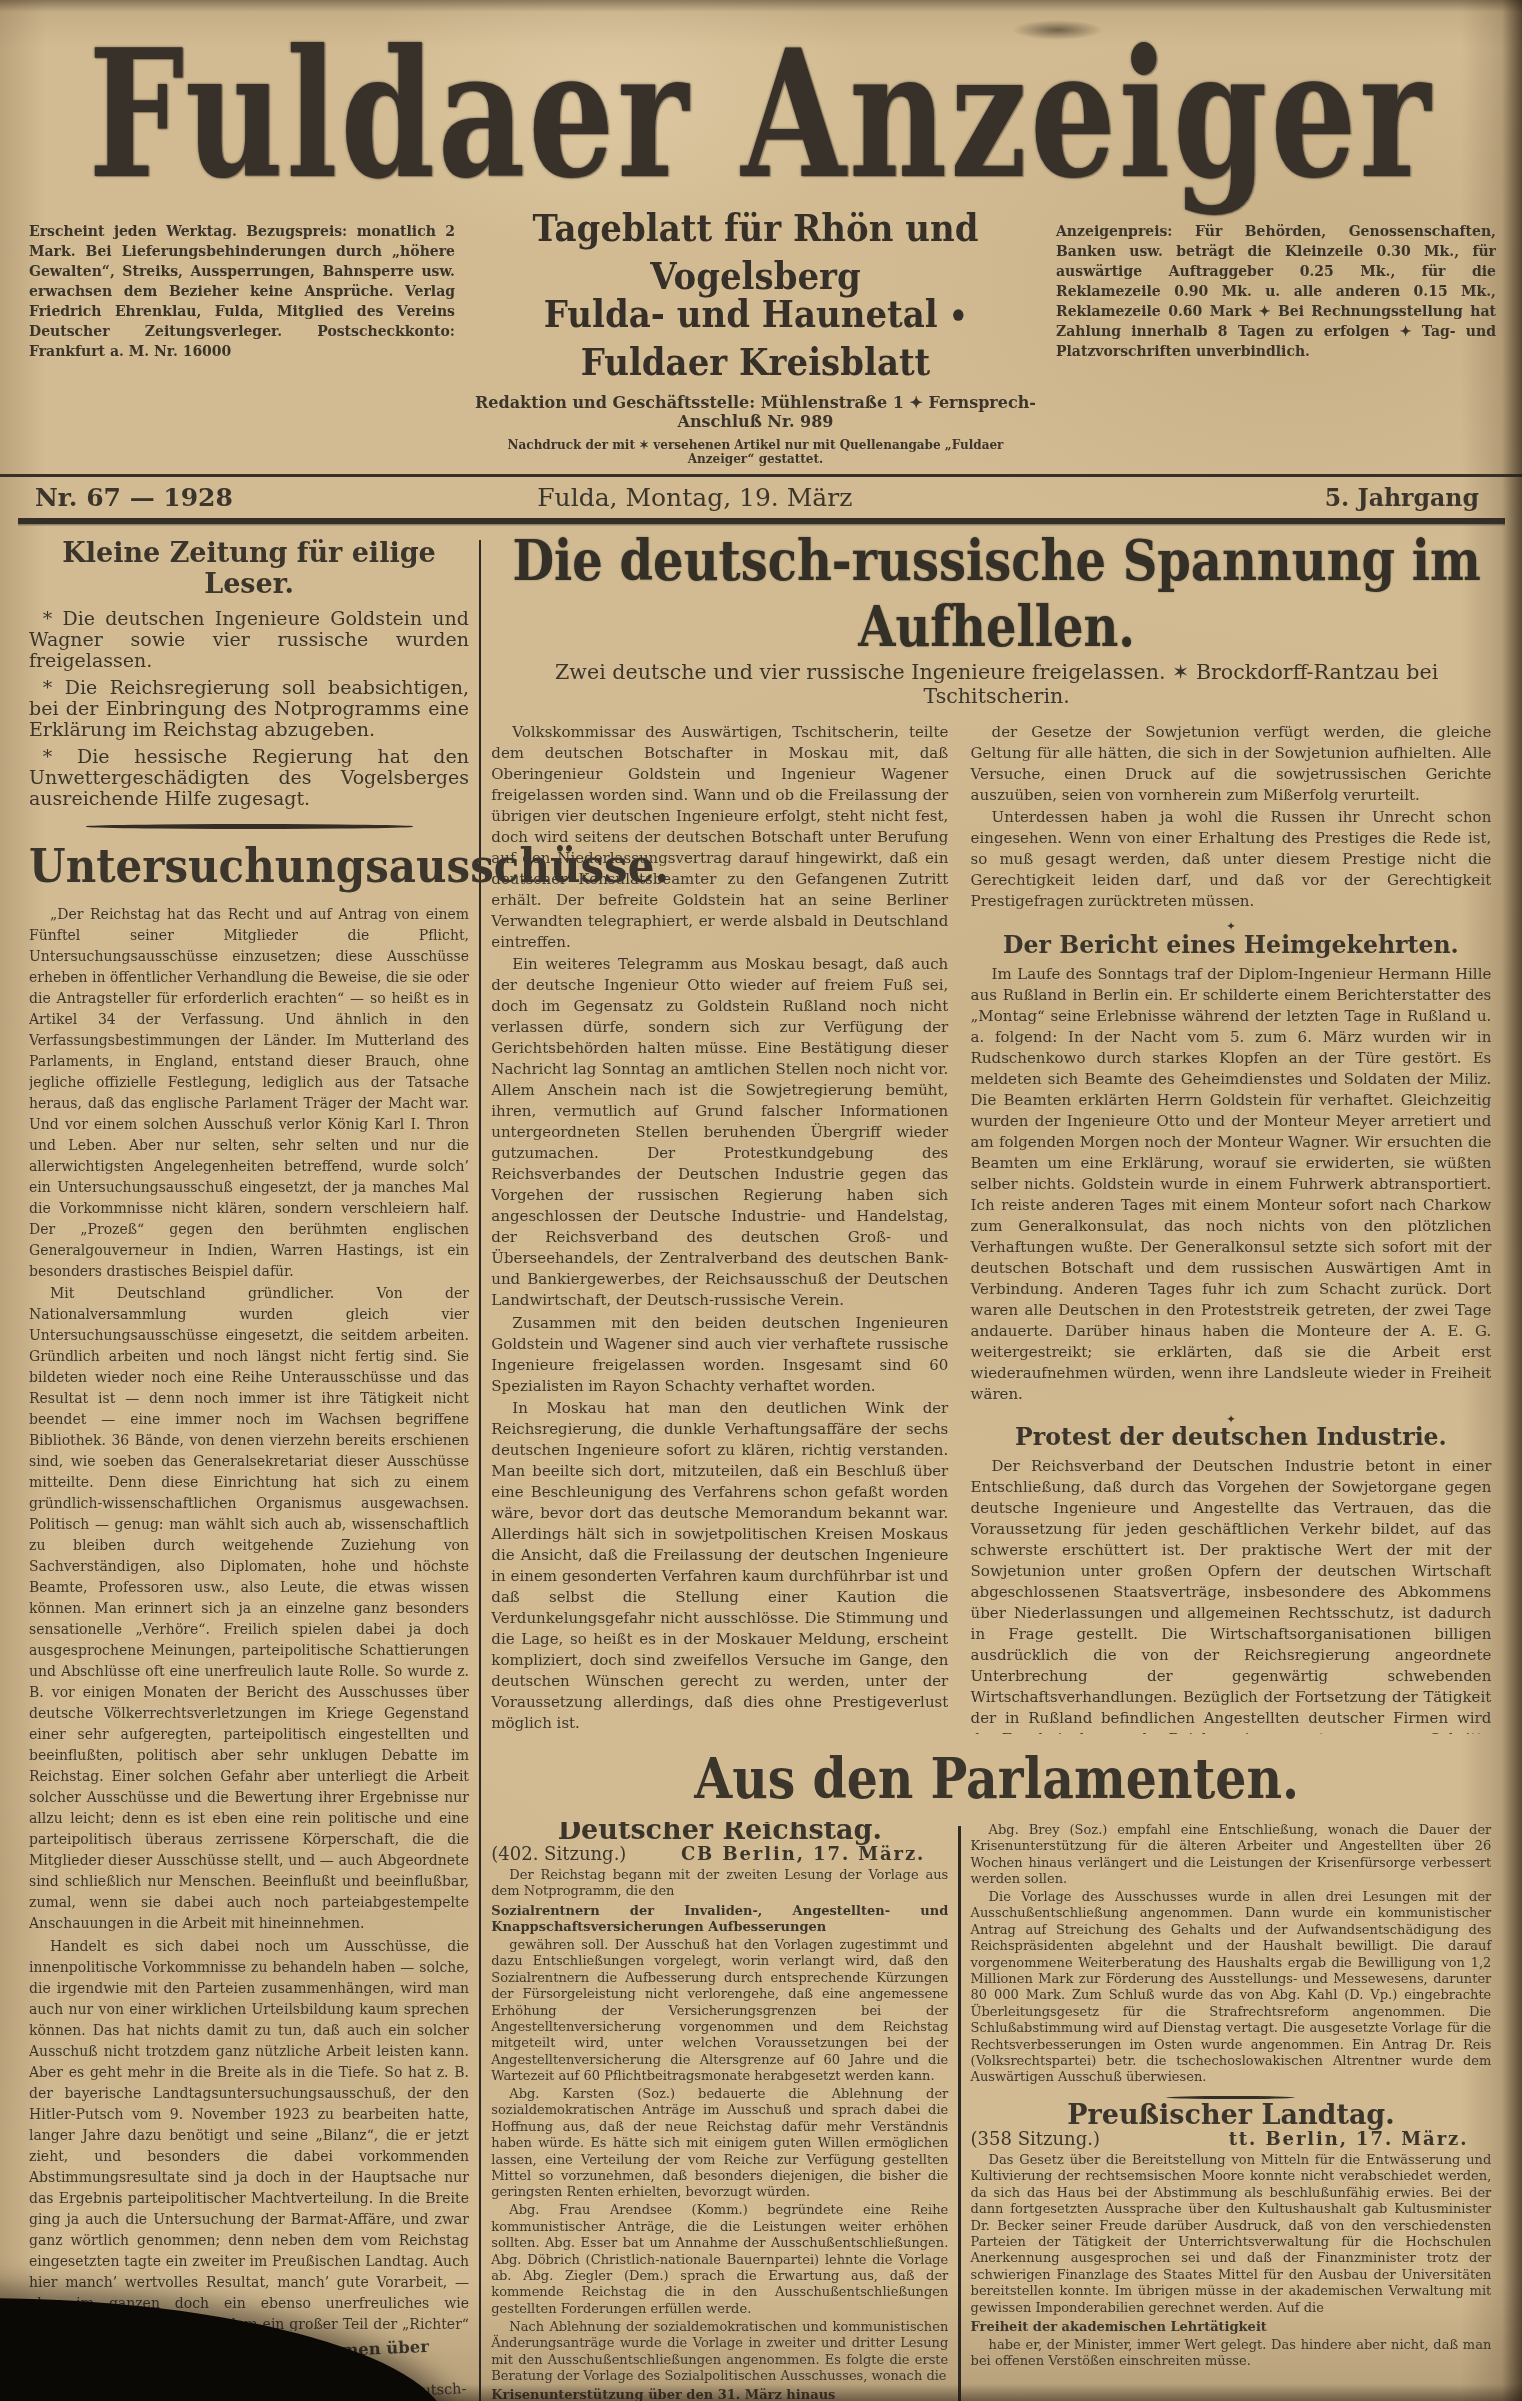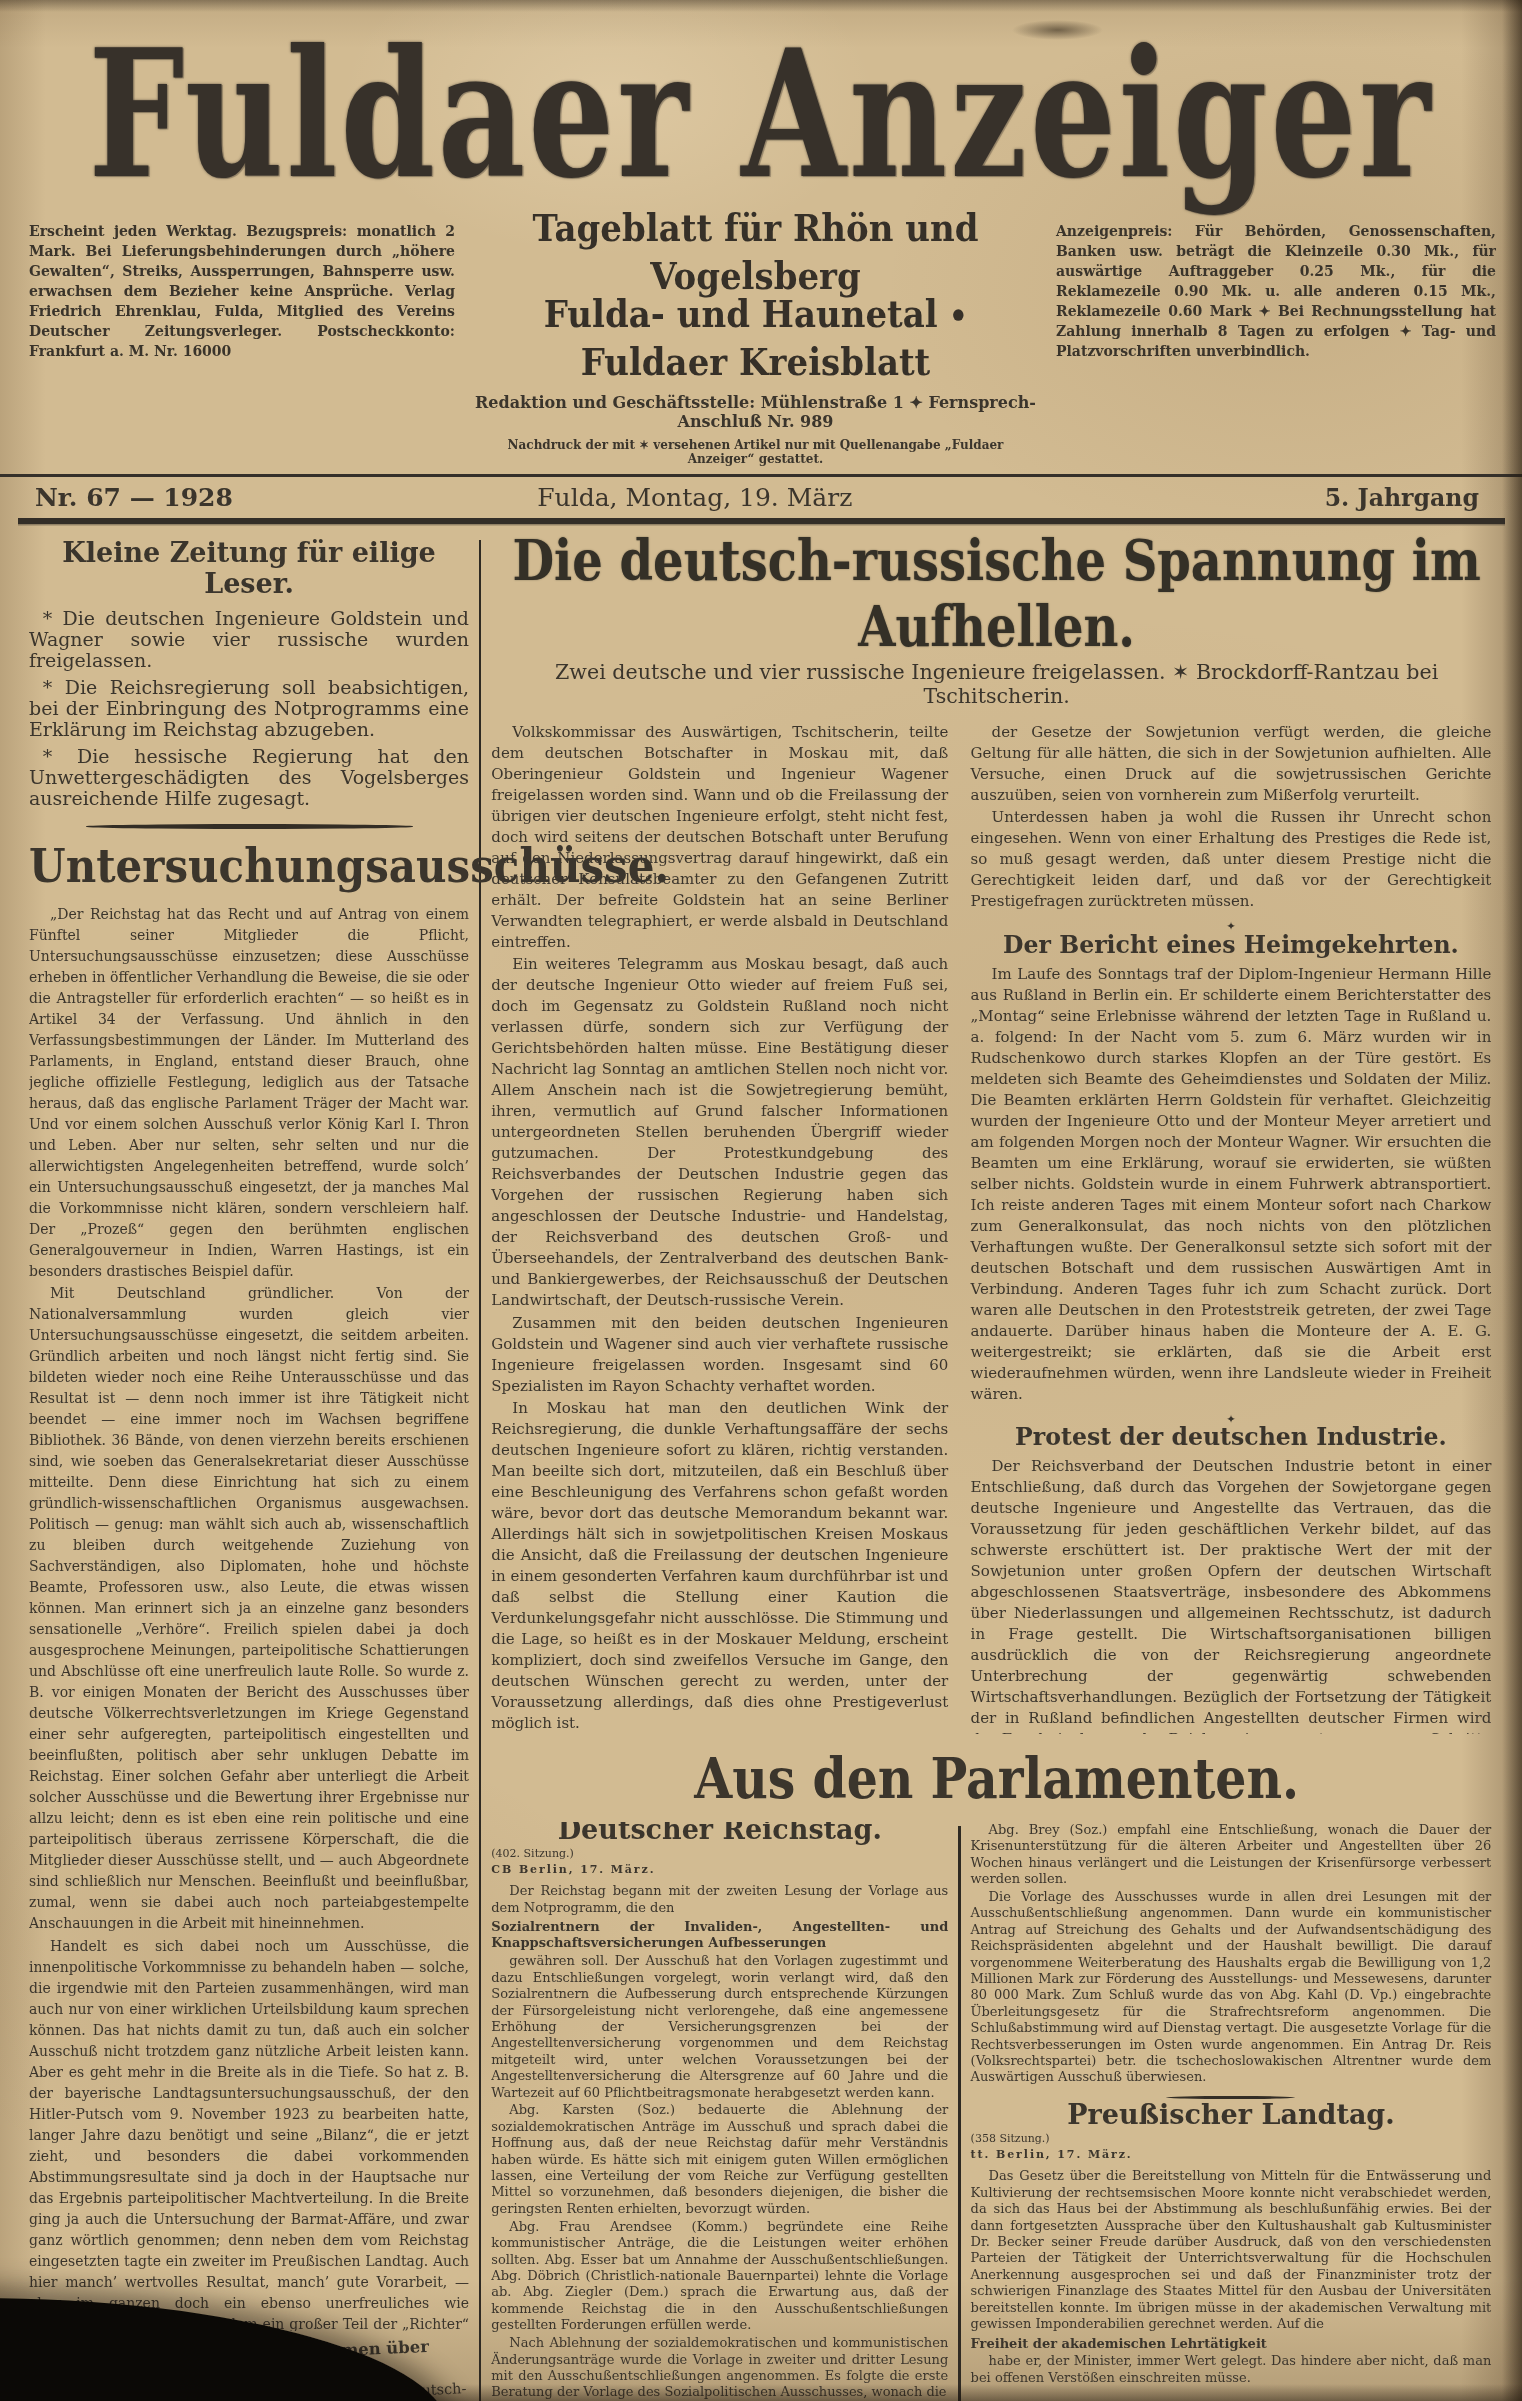--- a/index.html
+++ b/index.html
@@ -60,21 +60,21 @@
   .c2 p,.c3 p{text-indent:21px;text-align:justify;margin-bottom:1.5px;}
   .orn{text-align:center;font-size:11.4px;line-height:10.7px;margin:9px 0 1.5px;color:#3a342b;}
   .subsec{font-size:23.6px;font-weight:bold;text-align:center;margin:3px 0 7.6px;}
   
   .parlhead{font-size:49px;font-weight:bold;text-align:center;margin:15px 0 15px;transform:scaleY(1.15);}
   .parltwo{display:flex;height:613px;overflow:hidden;align-items:stretch;}
   .pc2{width:457px;font-size:13px;line-height:16.4px;}
   .pc3{flex:1;min-width:0;font-size:13px;line-height:16.4px;padding-right:10.7px;}
   .pc2 p,.pc3 p{text-indent:18px;text-align:justify;margin-bottom:1.5px;}
   .parlsub{font-size:27px;font-weight:bold;text-align:center;margin:0 0 7.6px;}
-  .sessrow{display:flex;justify-content:space-between;font-size:11px;margin-bottom:4.6px;padding-right:23px;flex-direction:column;}
+  .sessrow{display:flex;justify-content:space-between;font-size:18px;margin-bottom:4.6px;padding-right:23px;}
   .sessrow .dl{letter-spacing:1.9px;font-weight:bold;}
   .cbold{font-weight:bold;text-align:center;text-indent:0 !important;margin:3px 0;}
   
   .corner-black{position:absolute;left:-23px;bottom:-30px;width:472px;height:133px;background:#0b0906;
     border-top-right-radius:100% 100%;box-shadow:0 -4.6px 26px 7.6px rgba(15,10,6,.45);}
   .edge-right{position:absolute;top:0;right:0;width:20px;height:2401px;background:linear-gradient(90deg,transparent,rgba(30,20,10,.55));}
   .edge-bottom{position:absolute;left:0;bottom:0;width:1522px;height:16.7px;background:linear-gradient(0deg,rgba(25,17,9,.45),transparent);}
   .edge-top{position:absolute;top:0;left:0;width:1522px;height:12px;background:linear-gradient(180deg,rgba(25,17,9,.35),transparent);}
   .smudge{position:absolute;top:20px;left:1012px;width:91px;height:20px;background:radial-gradient(closest-side,rgba(40,30,18,.55),transparent);border-radius:50%;}
 </style>

